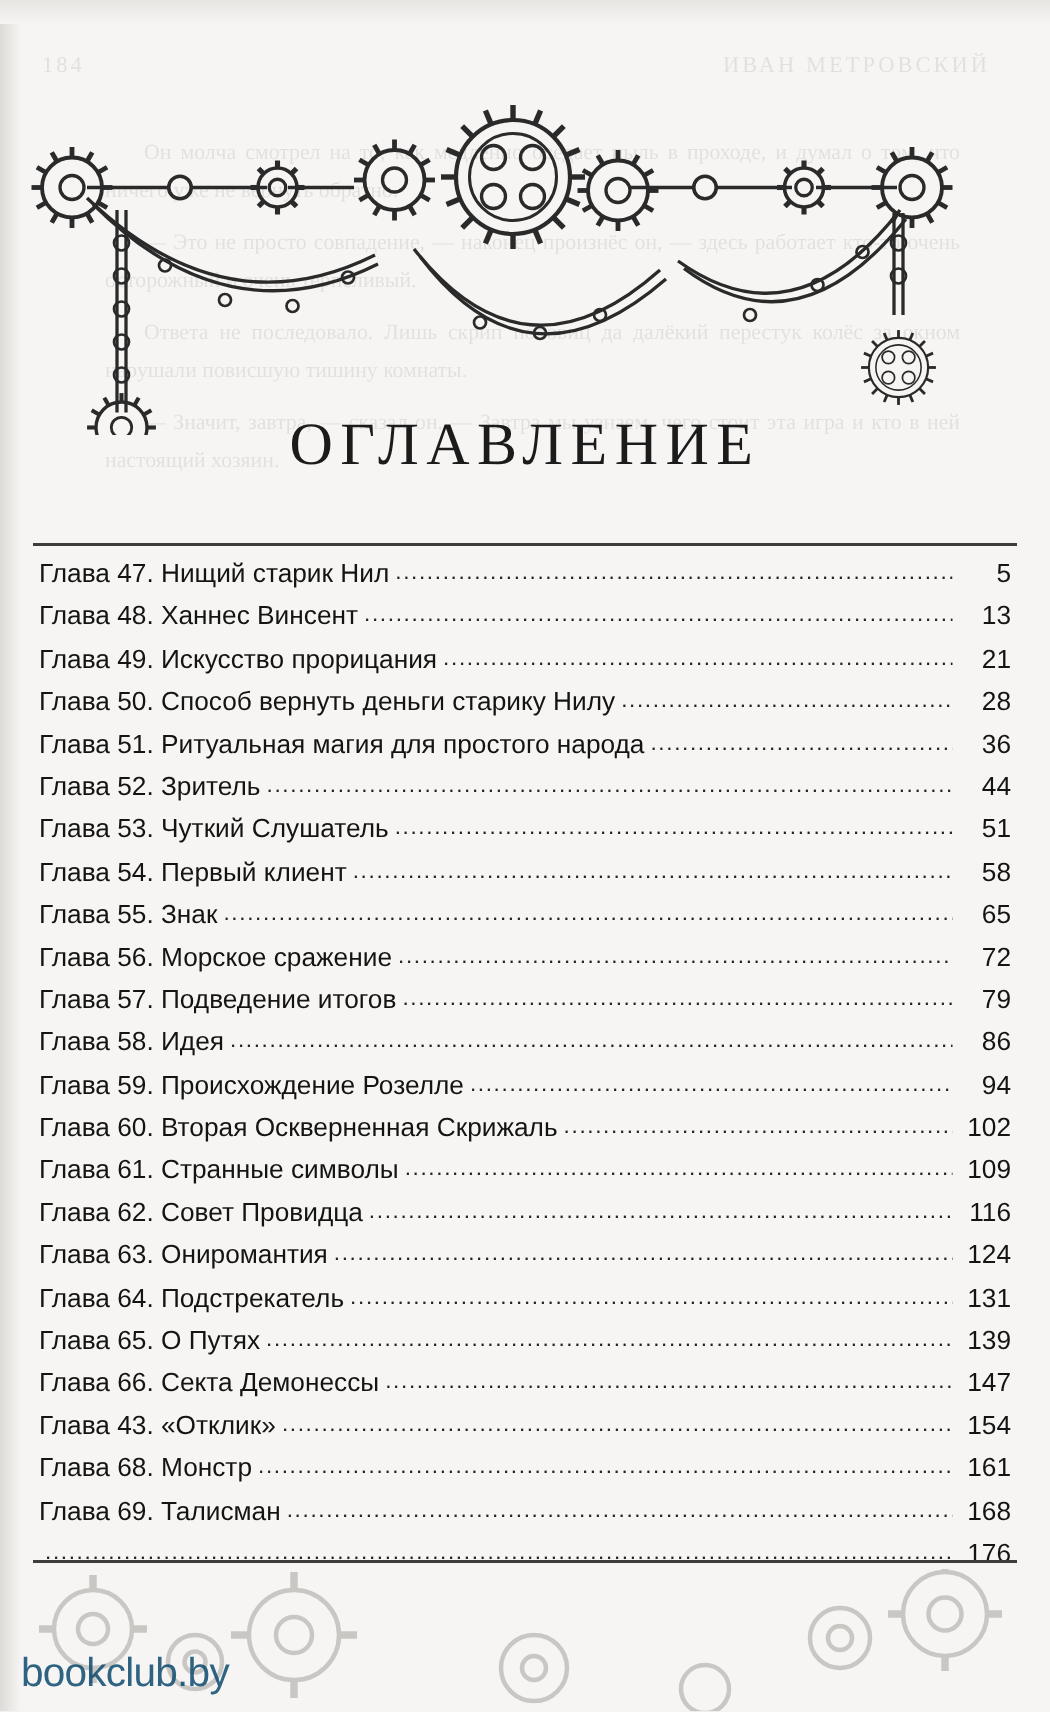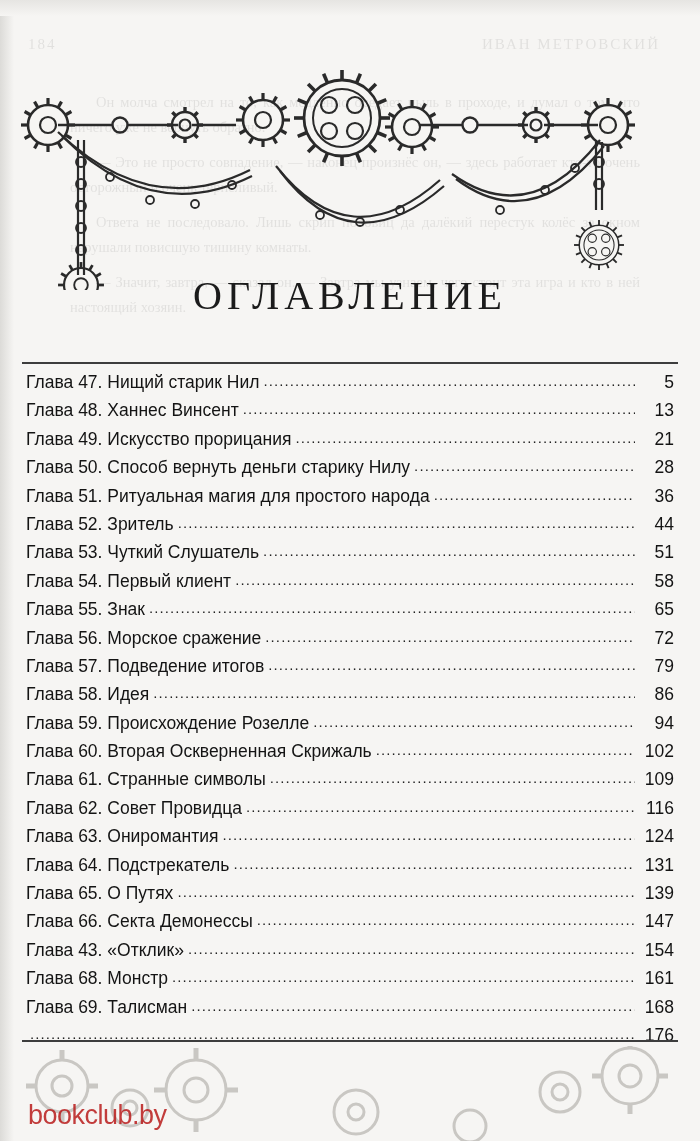--- a/index.html
+++ b/index.html
@@ -130,25 +130,25 @@
     position: absolute;
     left: 0;
     top: 1046px;
     width: 700px;
     height: 95px;
     pointer-events: none;
   }
 
   .watermark {
     position: absolute;
-    left: 28px;
+    left: 14px;
     bottom: 10px;
     font-family: "Liberation Sans", sans-serif;
     font-size: 27px;
-    color: #b91c1c;
+    color: #0c4a6e;
     letter-spacing: -0.5px;
     opacity: 0.85;
   }
 
   .page-edge-left {
     position: absolute;
     left: 0; top: 0;
     width: 14px; height: 1141px;
     background: linear-gradient(to right, #dcdbd8, #f6f5f3);
   }

